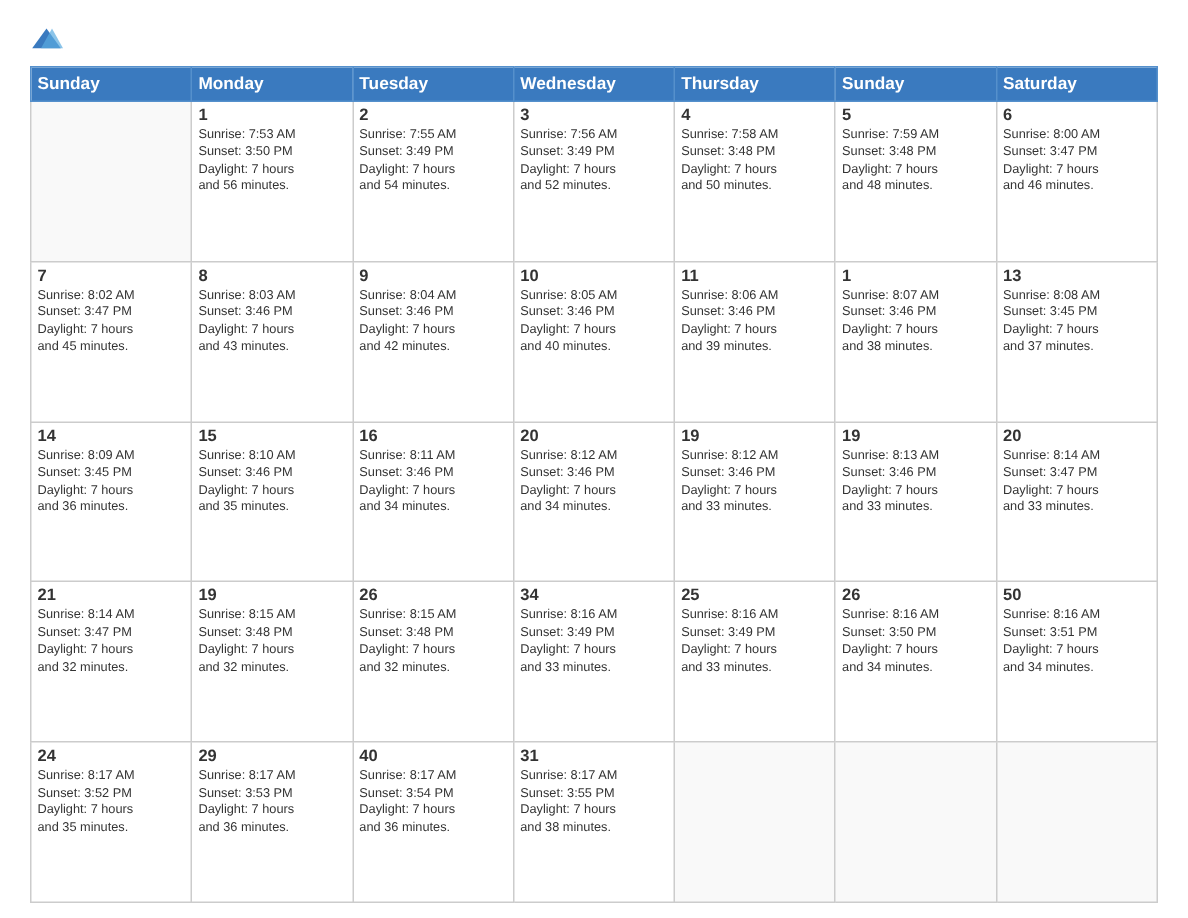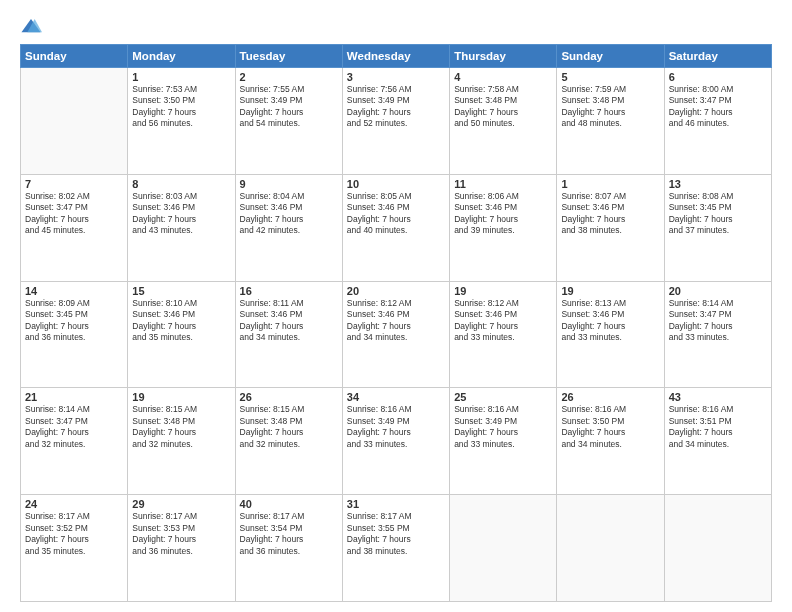--- a/index.html
+++ b/index.html
@@ -236,21 +236,21 @@
           </td>
           <td>
             <span class="day-num">25</span>
             <div class="day-info">Sunrise: 8:16 AM<br>Sunset: 3:49 PM<br>Daylight: 7 hours<br>and 33 minutes.</div>
           </td>
           <td>
             <span class="day-num">26</span>
             <div class="day-info">Sunrise: 8:16 AM<br>Sunset: 3:50 PM<br>Daylight: 7 hours<br>and 34 minutes.</div>
           </td>
           <td>
-            <span class="day-num">43</span>
+            <span class="day-num">50</span>
             <div class="day-info">Sunrise: 8:16 AM<br>Sunset: 3:51 PM<br>Daylight: 7 hours<br>and 34 minutes.</div>
           </td>
         </tr>
         <tr>
           <td>
             <span class="day-num">24</span>
             <div class="day-info">Sunrise: 8:17 AM<br>Sunset: 3:52 PM<br>Daylight: 7 hours<br>and 35 minutes.</div>
           </td>
           <td>
             <span class="day-num">29</span>

